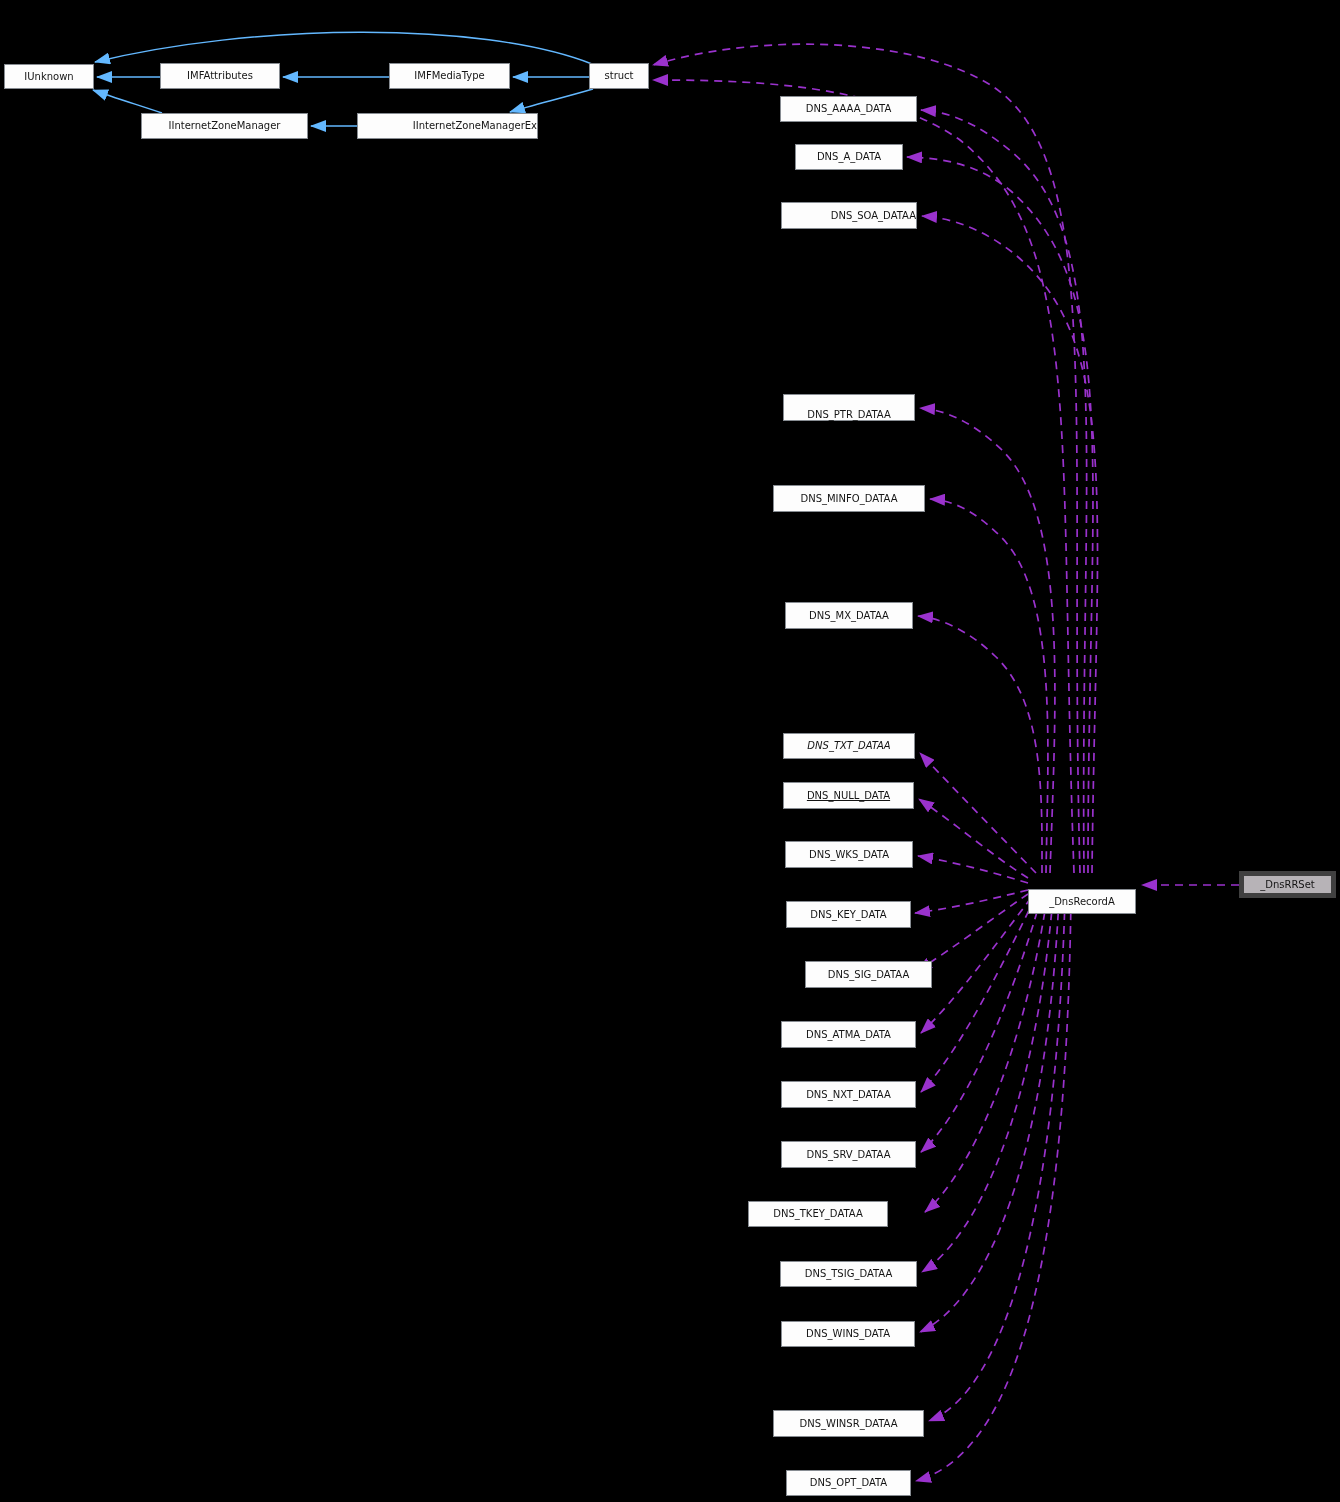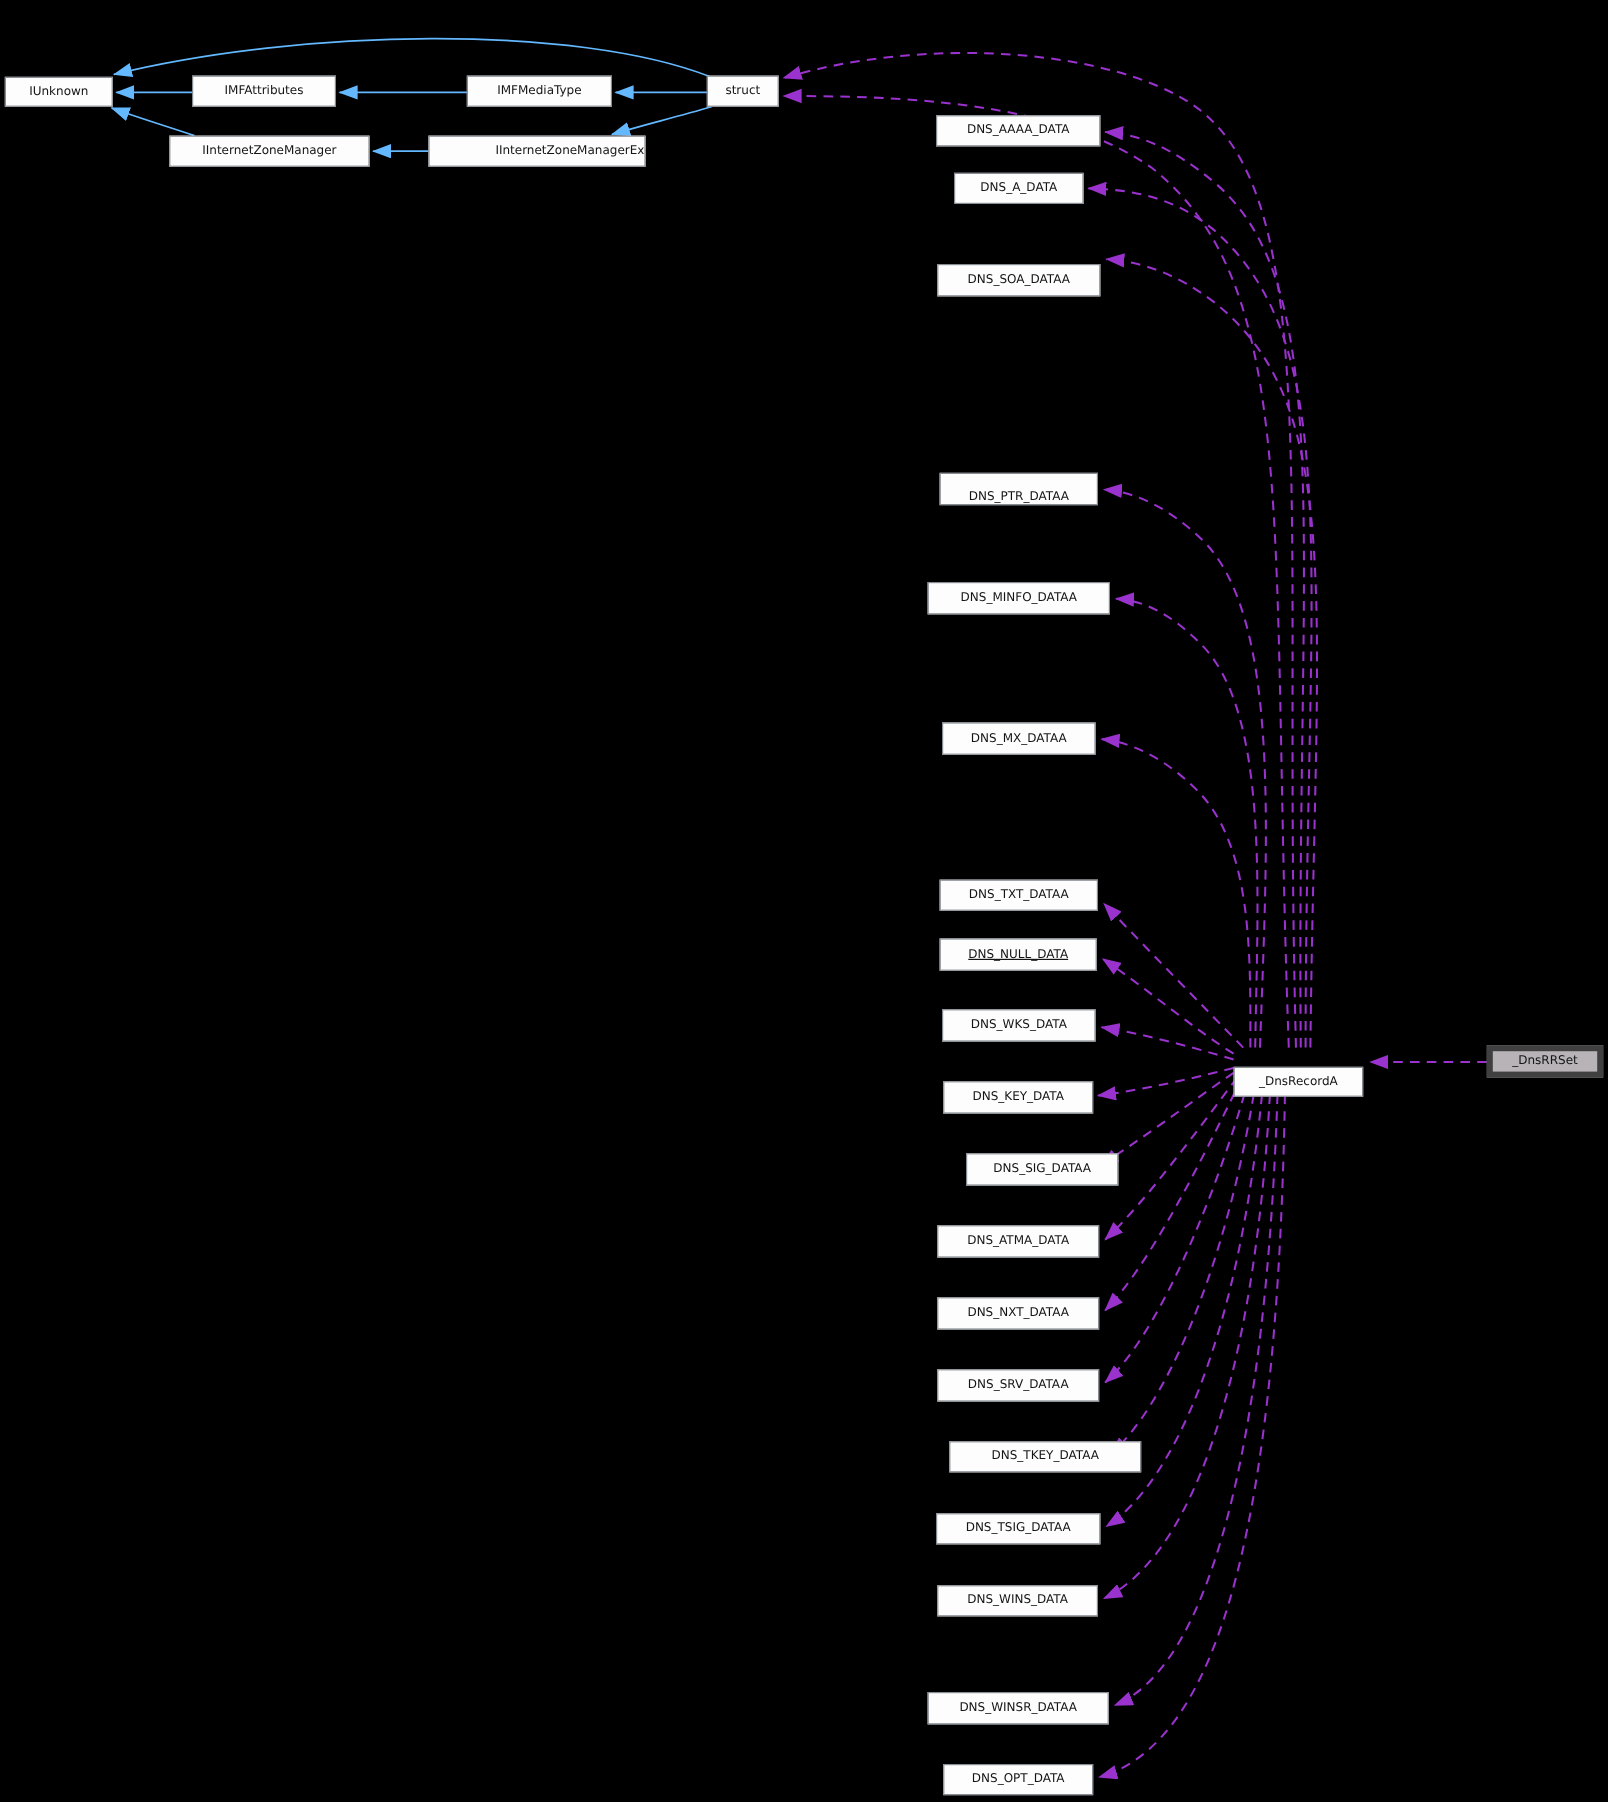--- a/index.html
+++ b/index.html
@@ -104,33 +104,33 @@
     </div>
     <div class="node" style="left: 357px; top: 113px; width: 181px; height: 26px; justify-content: flex-end;">
       <span>IInternetZoneManagerEx</span>
     </div>
     <div class="node" style="left: 780px; top: 96px; width: 137px; height: 26px;">
       <span>DNS_AAAA_DATA</span>
     </div>
     <div class="node" style="left: 795px; top: 144px; width: 108px; height: 26px;">
       <span>DNS_A_DATA</span>
     </div>
-    <div class="node" style="left: 781px; top: 220px; width: 136px; height: 27px;">
+    <div class="node" style="left: 781px; top: 202px; width: 136px; height: 27px; justify-content: flex-end;">
       <span>DNS_SOA_DATAA</span>
     </div>
     <div class="node" style="left: 783px; top: 394px; width: 132px; height: 27px; align-items: flex-end;">
       <span>DNS_PTR_DATAA</span>
     </div>
     <div class="node" style="left: 773px; top: 485px; width: 152px; height: 27px;">
       <span>DNS_MINFO_DATAA</span>
     </div>
     <div class="node" style="left: 785px; top: 602px; width: 128px; height: 27px;">
       <span>DNS_MX_DATAA</span>
     </div>
-    <div class="node" style="left: 783px; top: 733px; width: 132px; height: 26px;">
+    <div class="node" style="left: 783px; top: 733px; width: 132px; height: 26px; font-style: italic;">
       <span>DNS_TXT_DATAA</span>
     </div>
     <div class="node" style="left: 783px; top: 782px; width: 131px; height: 27px; text-decoration: underline;">
       <span>DNS_NULL_DATA</span>
     </div>
     <div class="node" style="left: 785px; top: 841px; width: 128px; height: 27px;">
       <span>DNS_WKS_DATA</span>
     </div>
     <div class="node" style="left: 786px; top: 901px; width: 125px; height: 27px;">
       <span>DNS_KEY_DATA</span>
@@ -140,21 +140,21 @@
     </div>
     <div class="node" style="left: 781px; top: 1021px; width: 135px; height: 27px;">
       <span>DNS_ATMA_DATA</span>
     </div>
     <div class="node" style="left: 781px; top: 1081px; width: 135px; height: 27px;">
       <span>DNS_NXT_DATAA</span>
     </div>
     <div class="node" style="left: 781px; top: 1141px; width: 135px; height: 27px;">
       <span>DNS_SRV_DATAA</span>
     </div>
-    <div class="node" style="left: 791px; top: 1201px; width: 160px; height: 26px;">
+    <div class="node" style="left: 748px; top: 1201px; width: 140px; height: 26px;">
       <span>DNS_TKEY_DATAA</span>
     </div>
     <div class="node" style="left: 780px; top: 1261px; width: 137px; height: 26px;">
       <span>DNS_TSIG_DATAA</span>
     </div>
     <div class="node" style="left: 781px; top: 1321px; width: 134px; height: 26px;">
       <span>DNS_WINS_DATA</span>
     </div>
     <div class="node" style="left: 773px; top: 1410px; width: 151px; height: 27px;">
       <span>DNS_WINSR_DATAA</span>

